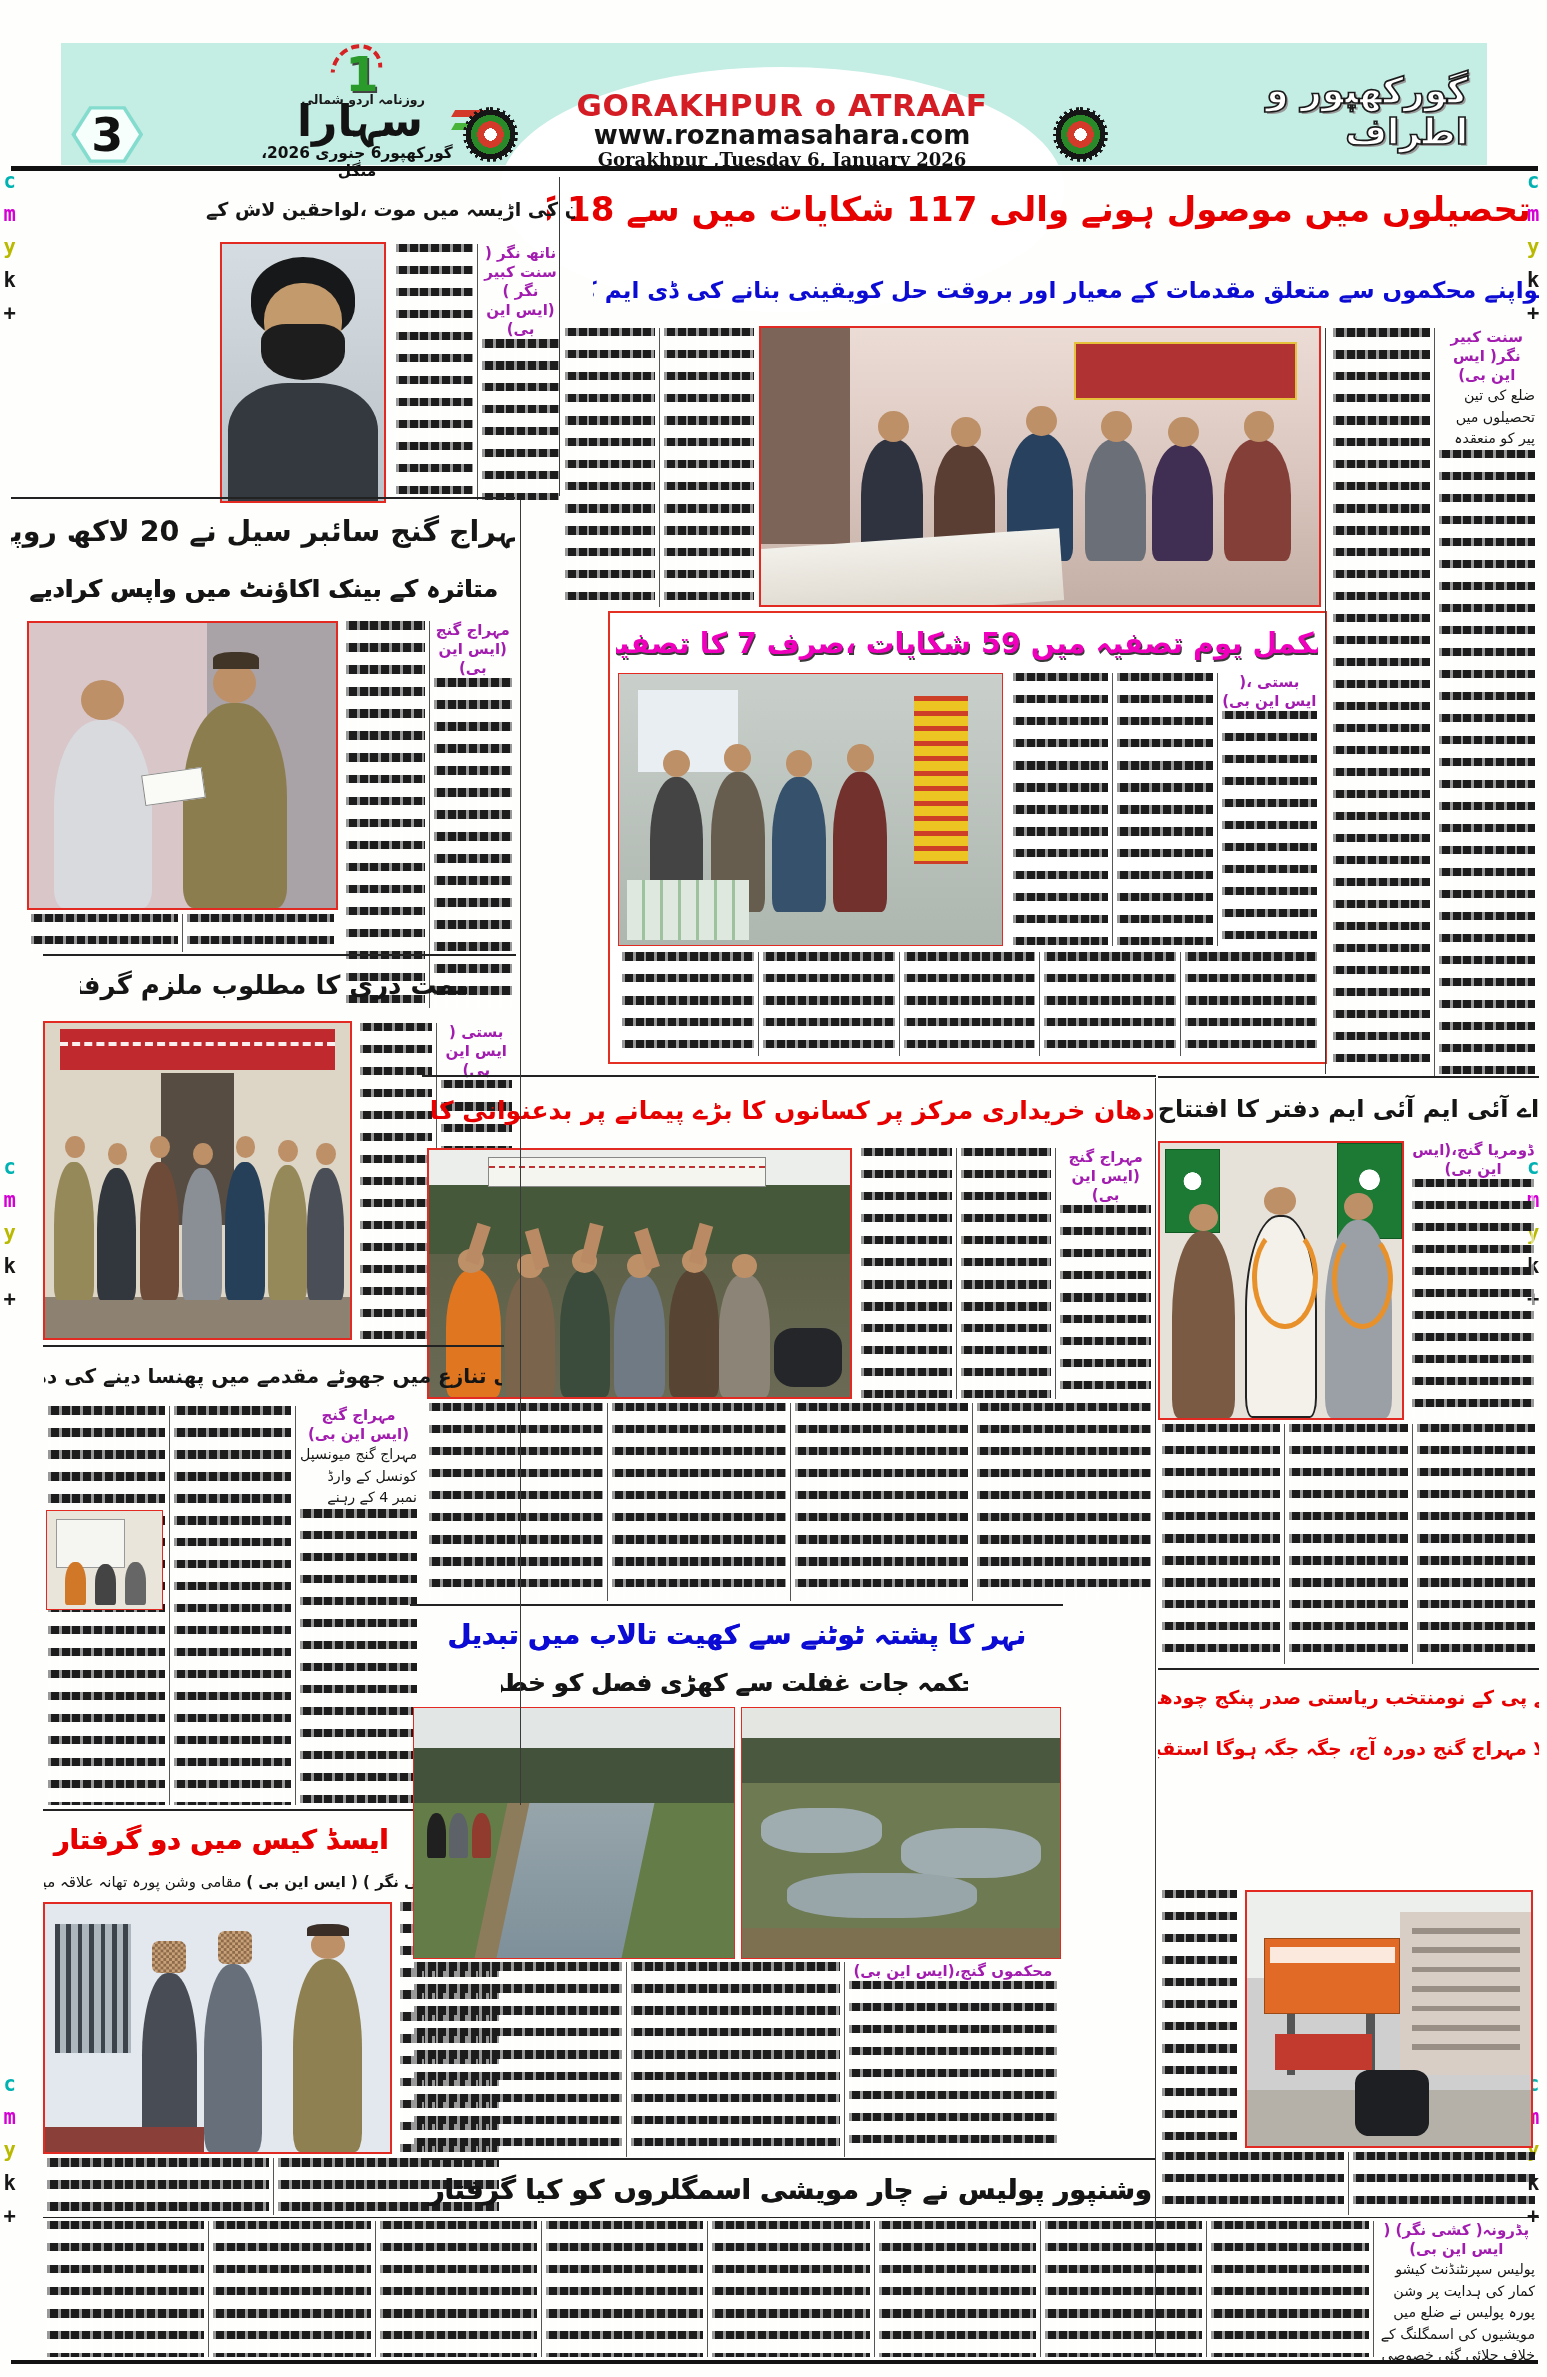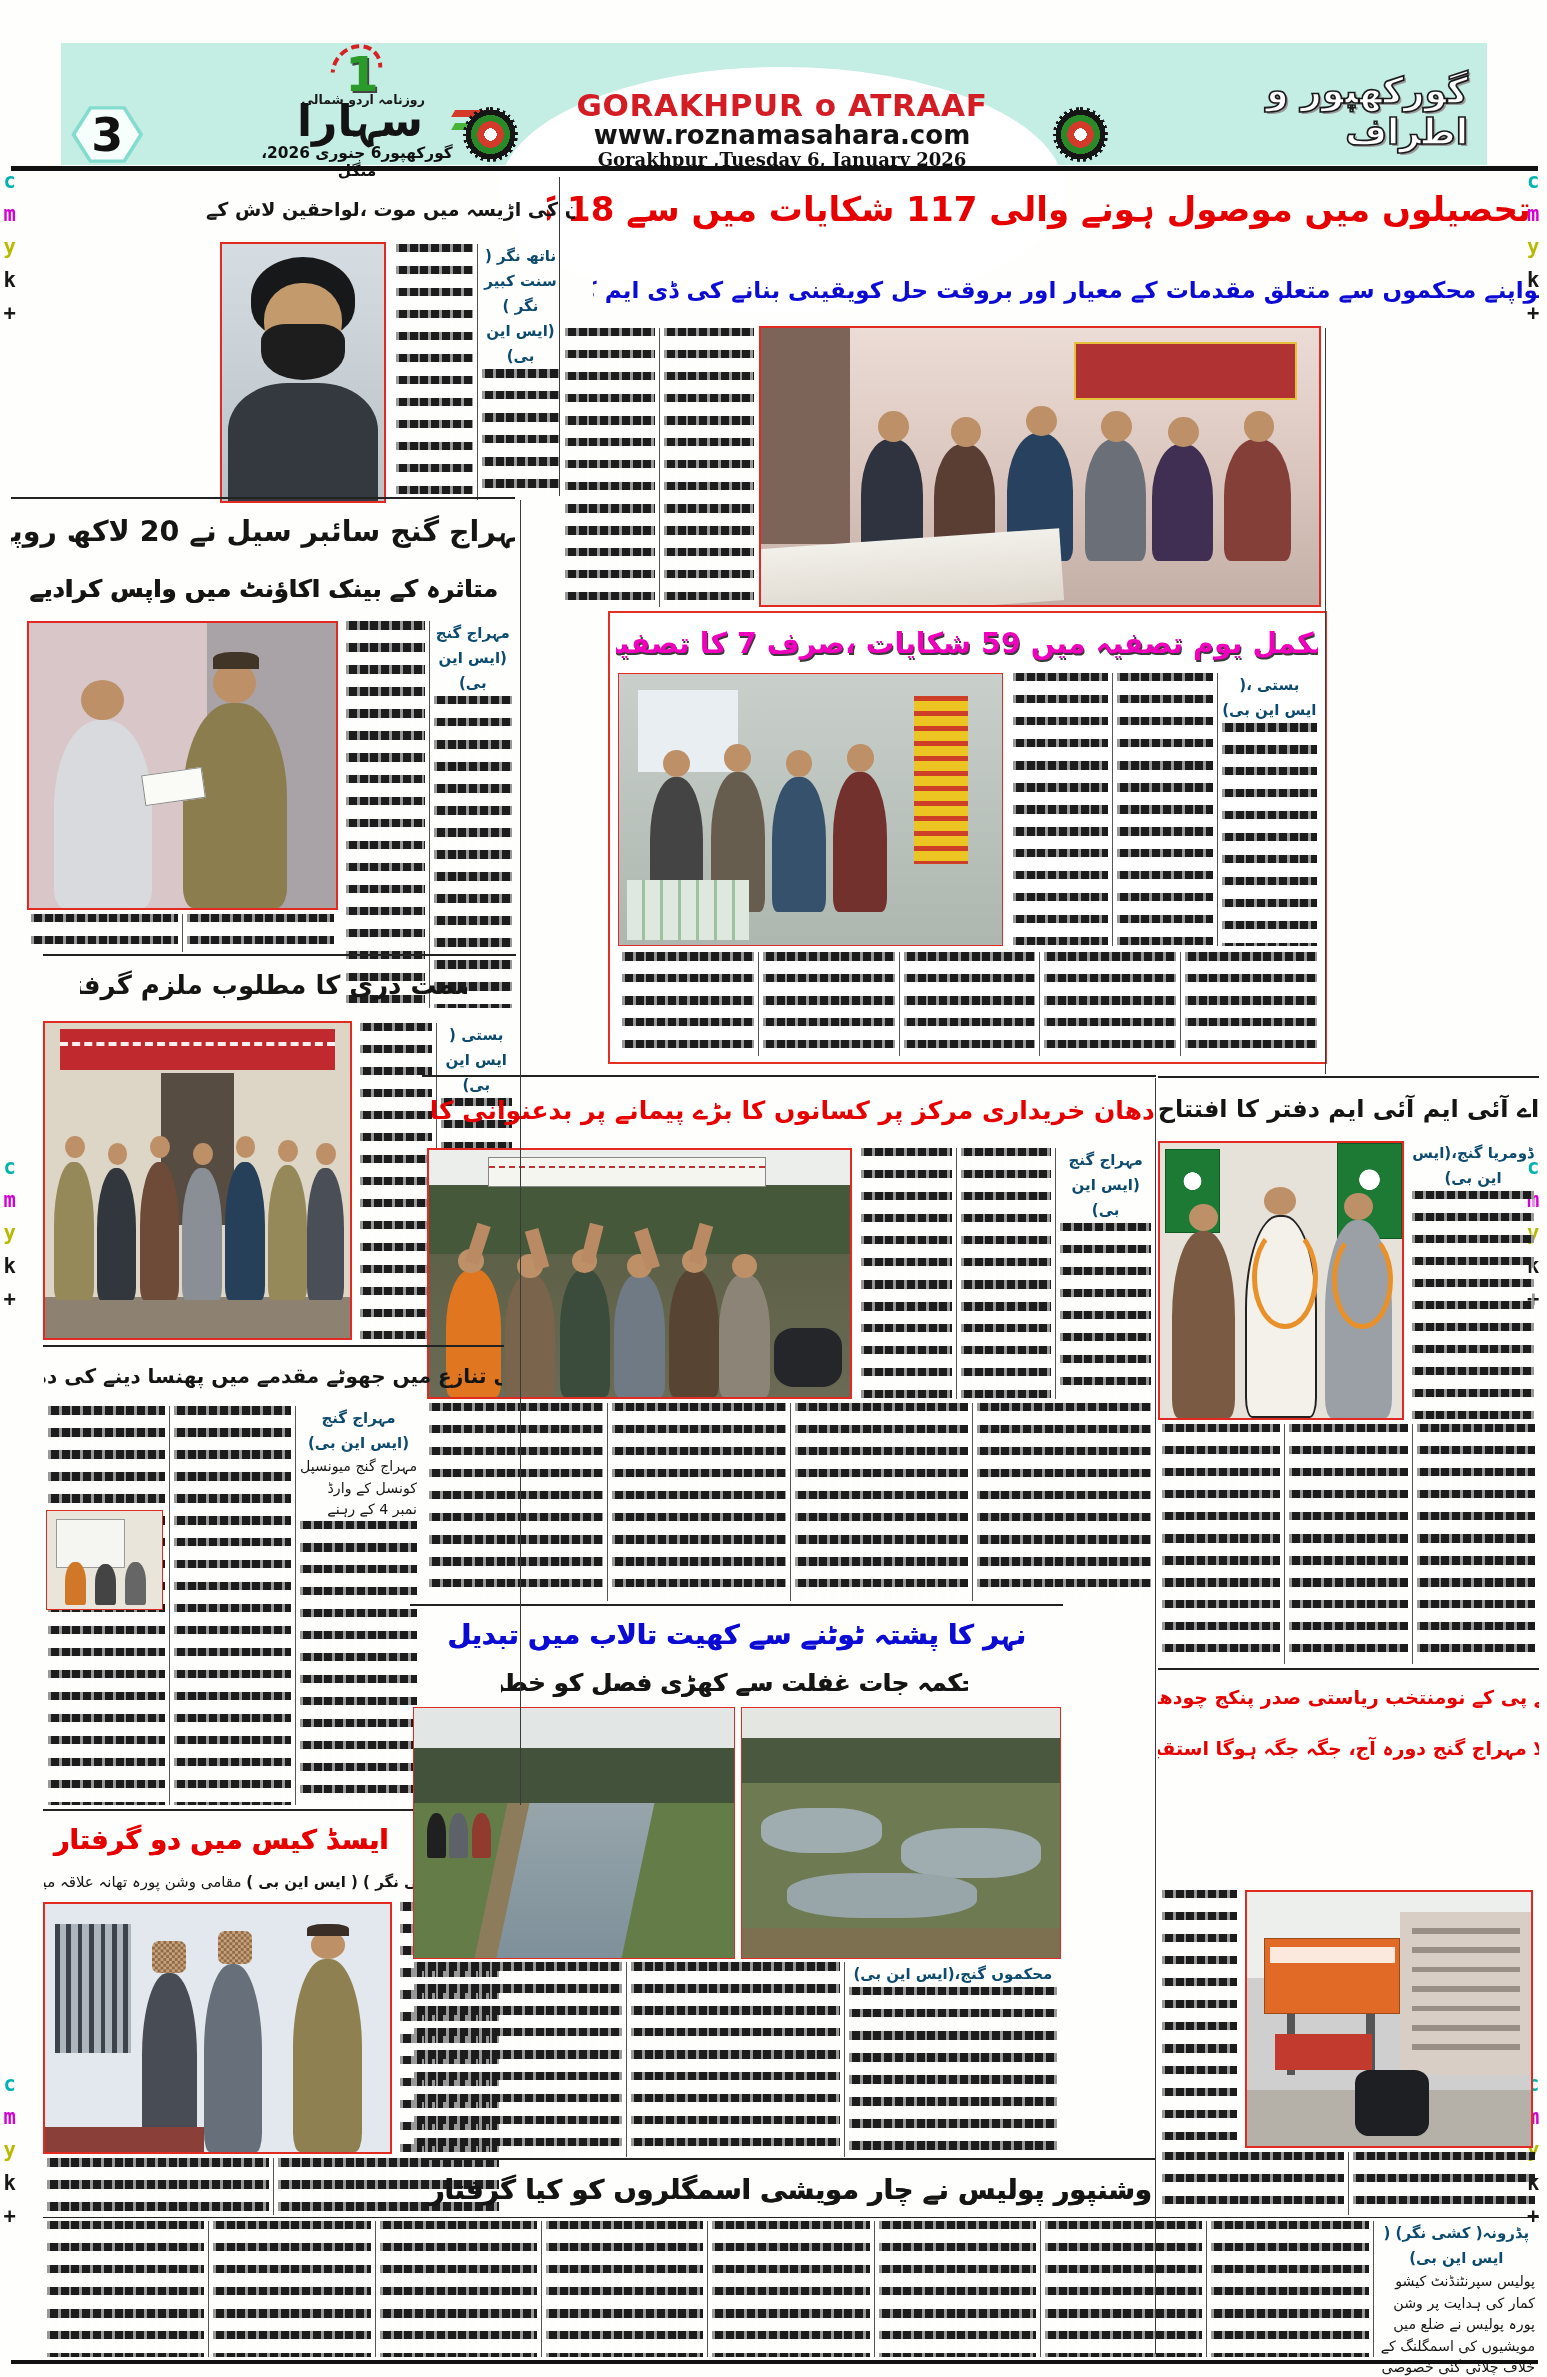--- a/index.html
+++ b/index.html
@@ -6,21 +6,21 @@
   #page{position:relative;width:1548px;height:2377px;background:#fefefc;font-family:"DejaVu Sans",sans-serif;overflow:hidden}
   .ab{position:absolute;box-sizing:border-box}
   .hl{direction:rtl;font-weight:bold;display:flex;align-items:center;justify-content:center;white-space:nowrap;overflow:hidden;color:#151515}
   .red{color:#e70000}
   .blue{color:#0b0bd4}
   .mag{color:#ef00bd;text-shadow:1.1px 1.7px 0 #3a3a3a}
   .heavy{text-shadow:0.8px 0 0 currentColor}
   .cols{display:flex;flex-direction:row-reverse}
   .col{flex:1;display:flex;flex-direction:column;border-left:1.1px solid #555;padding:0 4px;min-width:0}
   .col:last-child{border-left:none}
-  .dl{direction:rtl;font-weight:bold;font-size:15px;line-height:25px;text-align:center;color:#0c4a6e}
+  .dl{direction:rtl;font-weight:bold;font-size:15px;line-height:19px;text-align:center;color:#a21caf}
   .ld{direction:rtl;font-size:14.2px;line-height:21.6px;text-align:right;color:#161616}
   .sim{flex:1;background-image:
       repeating-linear-gradient(90deg,rgba(255,255,255,.55) 0 2.8px,rgba(255,255,255,0) 2.8px 10.8px),
       repeating-linear-gradient(180deg,#1c1c1c 0 8.5px,rgba(0,0,0,0) 8.5px 22px)}
   .photo{border:2.8px solid #e32a22;overflow:hidden;background:#cfcfcf}
   .vline{background:#3a3a3a;width:1.1px}
   .hline{background:#222;height:1.7px}
   .regs{display:flex;flex-direction:column;align-items:center;gap:12.5px;font-family:"DejaVu Sans Mono",monospace;font-size:20.5px;font-weight:bold;line-height:20.5px}
   .rg0{color:#00b2b2}.rg1{color:#d400d4}.rg2{color:#b9b900}.rg3{color:#181818}.rg4{color:#181818}
   .mast{background:#c4ede4}
@@ -124,20 +124,30 @@
     <div class="hd" style="left:47.5%;top:28%;width:5.5%;height:11%"></div>
     <div class="pr" style="left:58%;top:40%;width:11%;height:44%;background:#6b6f78"></div>
     <div class="hd" style="left:61%;top:30%;width:5.5%;height:11%"></div>
     <div class="pr" style="left:70%;top:42%;width:11%;height:42%;background:#402f52"></div>
     <div class="hd" style="left:73%;top:32%;width:5.5%;height:11%"></div>
     <div class="pr" style="left:83%;top:40%;width:12%;height:44%;background:#844038"></div>
     <div class="hd" style="left:86.5%;top:30%;width:5.5%;height:11%"></div>
     <div class="ab" style="left:-2%;bottom:-2%;width:56%;height:26%;background:linear-gradient(#f2f0ea,#ded8ce);transform:rotate(-4deg)"></div>
   </div>
 
+  <div class="ab cols" style="left:1329px;top:328px;width:210px;height:748px">
+    <div class="col">
+      <div class="dl">سنت کبیر نگر( ایس این بی)</div>
+      <div class="ld">ضلع کی تین تحصیلوں میں پیر کو منعقدہ</div>
+      <div class="sim"></div>
+    </div>
+    <div class="col">
+        <div class="sim"></div>
+      </div>
+  </div>
 
   <div class="ab cols" style="left:561px;top:328px;width:197px;height:279px">
     <div class="col">
         <div class="sim"></div>
       </div>
     <div class="col">
         <div class="sim"></div>
       </div>
   </div>
 

